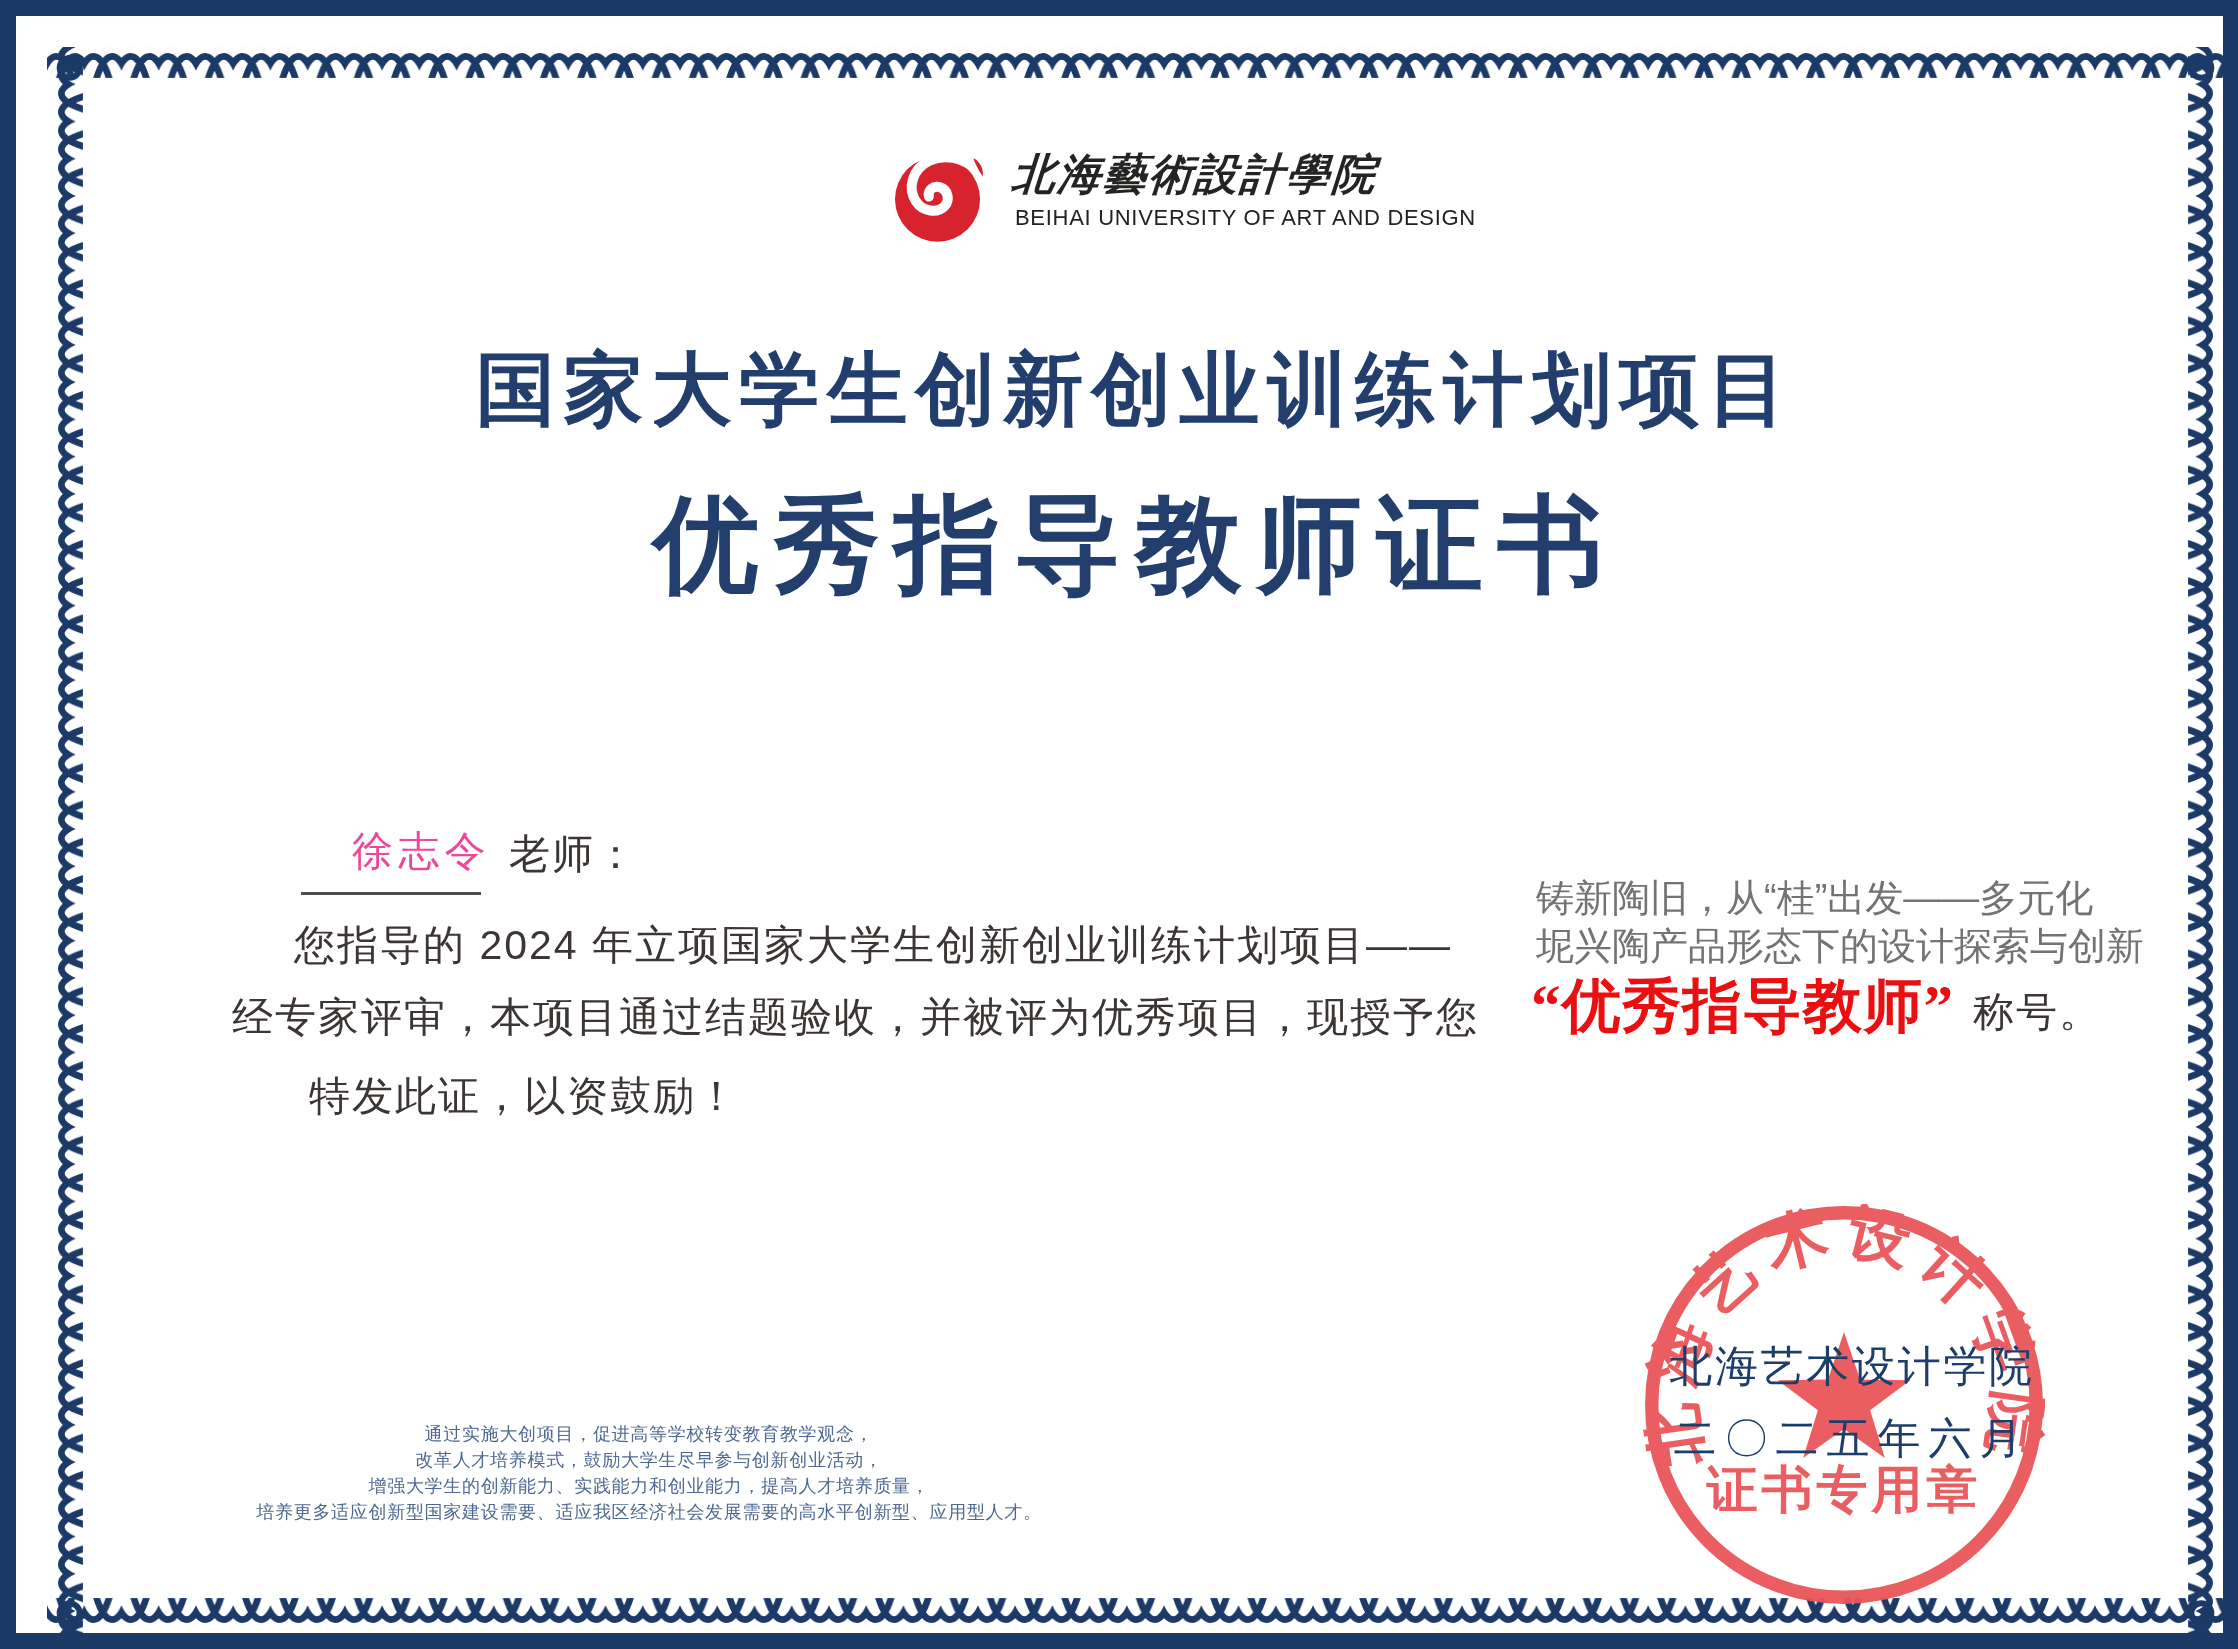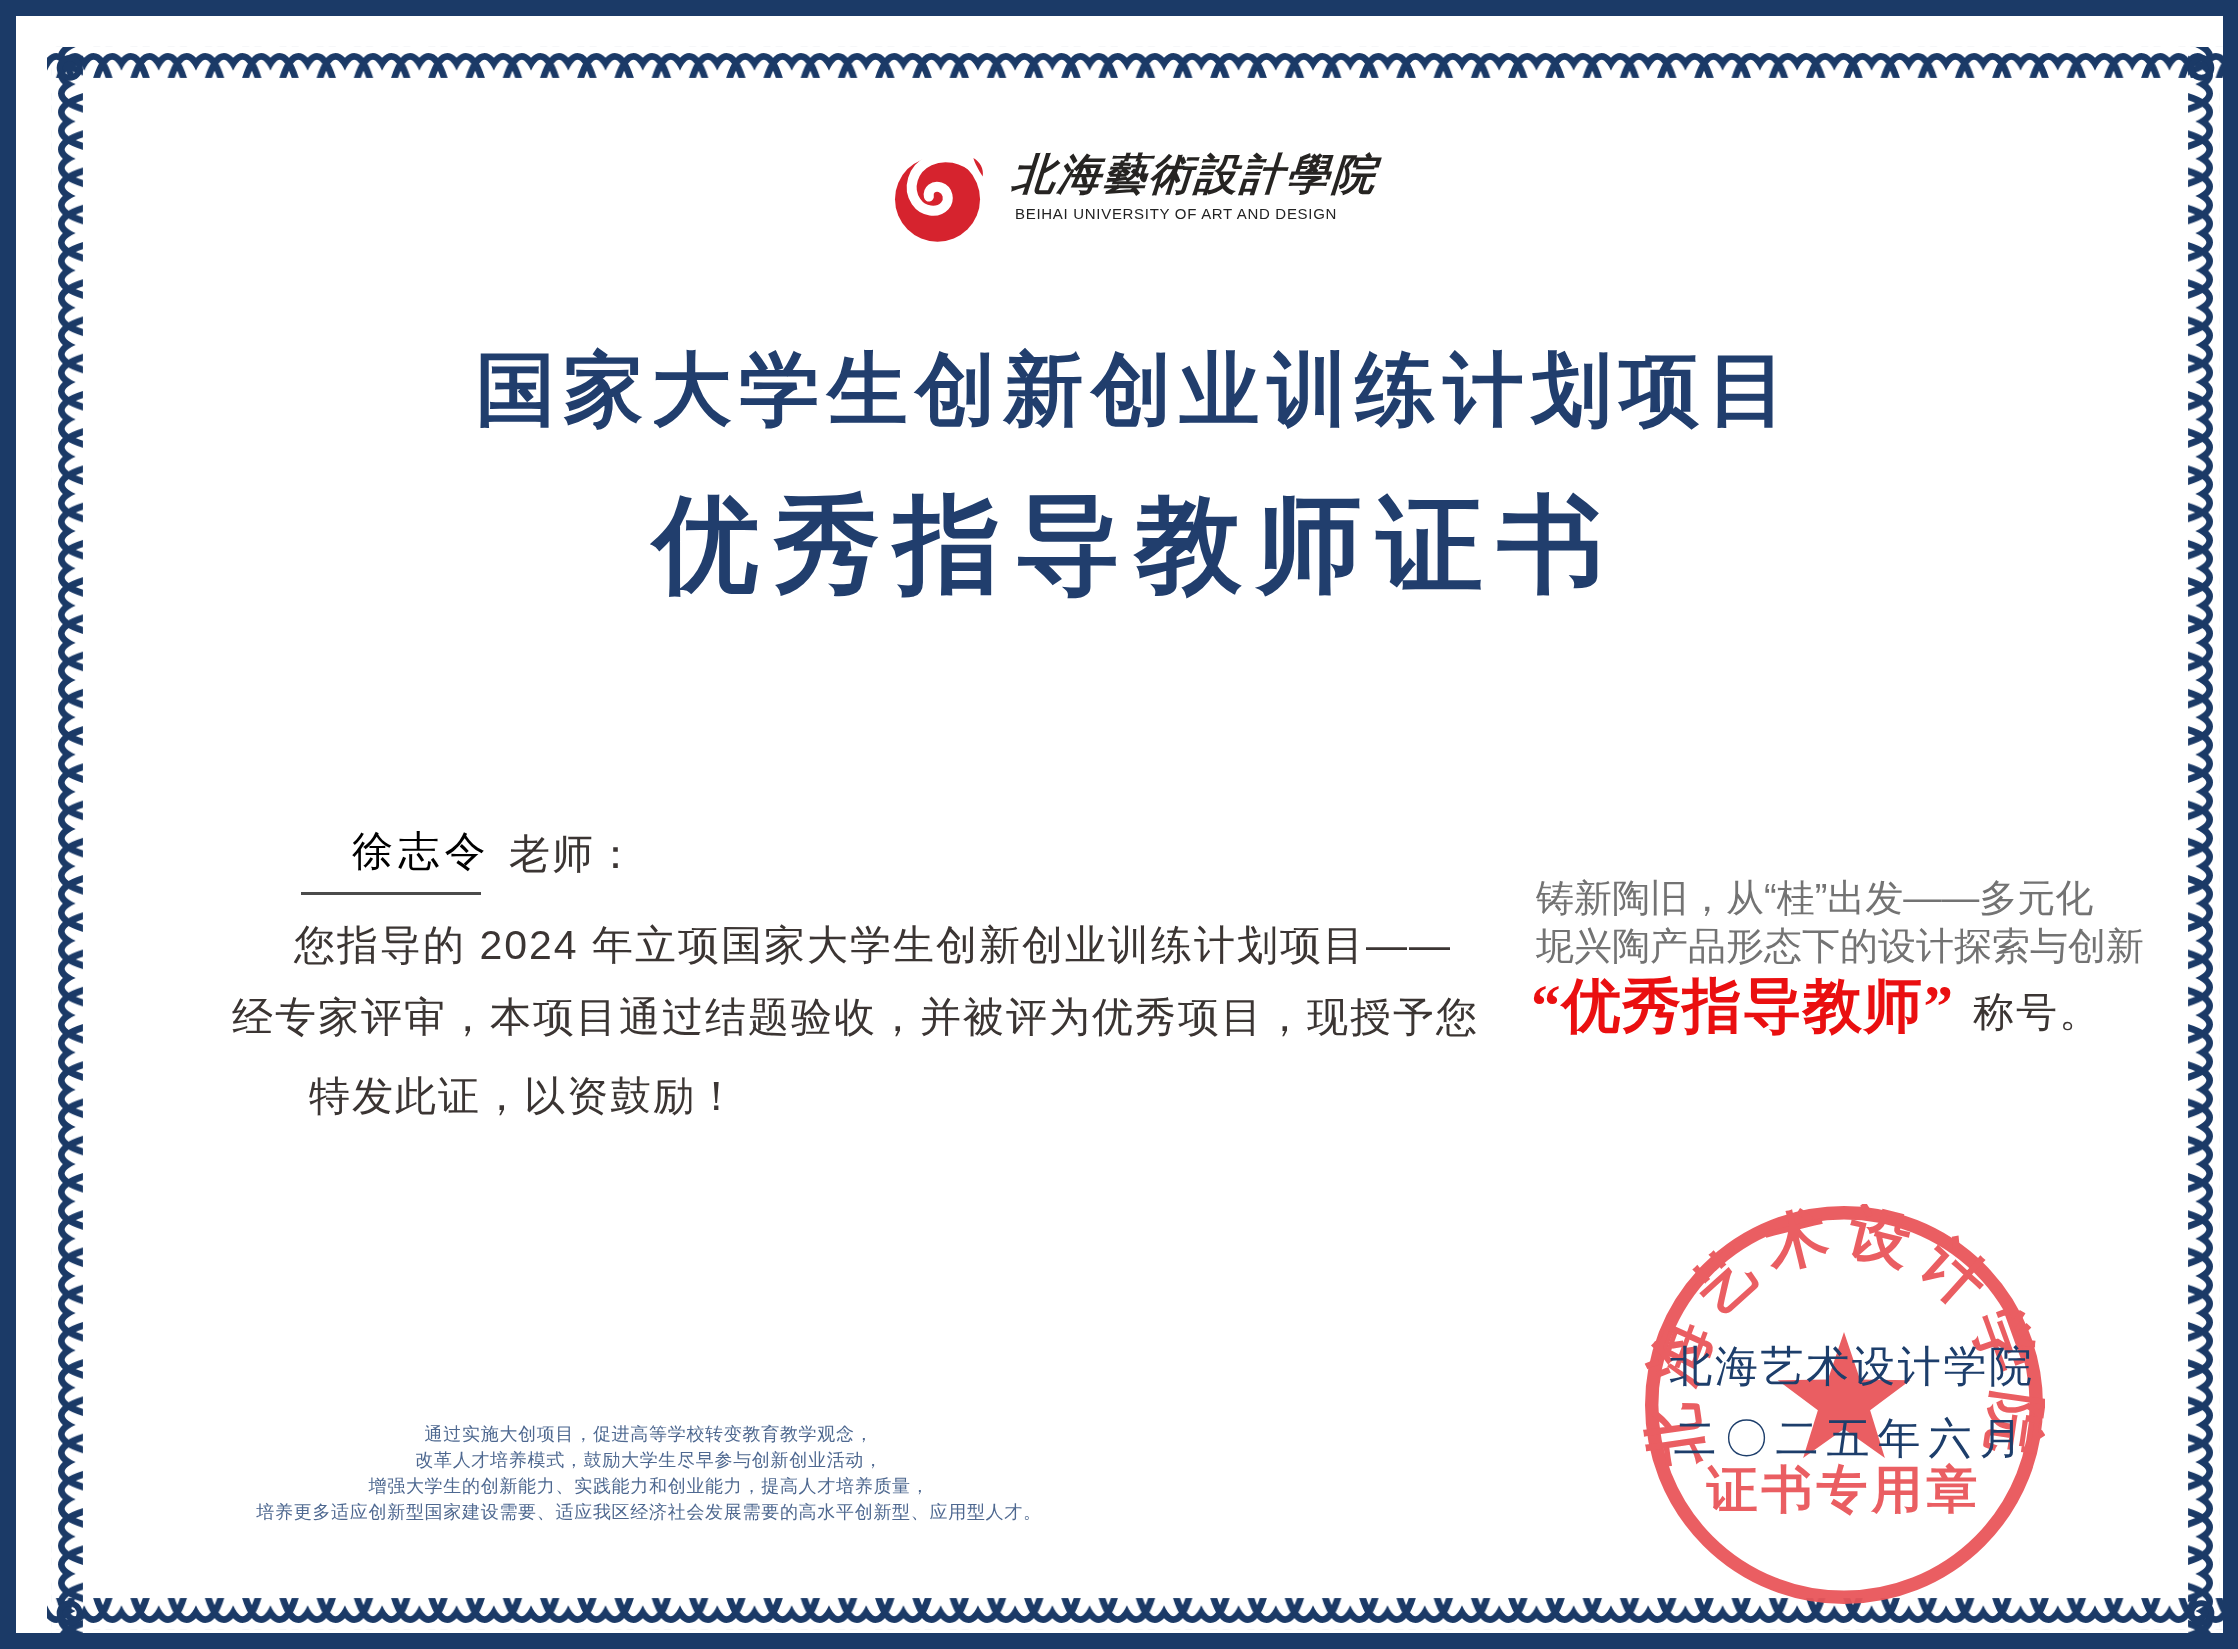--- a/index.html
+++ b/index.html
@@ -32,27 +32,27 @@
   
   .logo-cn{
     left:996px;top:130px;
     font-family:"Liberation Serif","DejaVu Serif",serif;
     font-weight:bold;font-style:italic;
     font-size:43px;letter-spacing:2.7px;color:#262422;white-space:nowrap;
     transform:skewX(-4deg);
   }
   .logo-en{
     left:999px;top:189px;
-    font-size:15px;letter-spacing:0.7px;color:#222;white-space:nowrap;
+    font-size:22px;letter-spacing:0.7px;color:#222;white-space:nowrap;
     font-family:"Liberation Sans",sans-serif;font-weight:500;
   }
 
   
   .t-body{color:#3b3533;font-size:41px;letter-spacing:2px;white-space:nowrap;}
-  .name{left:336px;top:808px;font-size:41px;letter-spacing:5.3px;color:#000000;white-space:nowrap;}
+  .name{left:336px;top:808px;font-size:41px;letter-spacing:5.3px;color:#ec4899;white-space:nowrap;}
   .name-underline{left:285px;top:876px;width:180px;height:2.7px;background:#4b4b4b;}
   .suffix{left:493px;top:811px;}
   .line1{left:278px;top:902px;}
   .line2{left:216px;top:974px;}
   .line3{left:293px;top:1053px;}
 
   .rline{left:1520px;color:#737373;font-size:38px;letter-spacing:0;white-space:nowrap;}
   .rline1{top:857px;}
   .rline2{top:905px;}
   .award-row{left:1515px;top:951px;display:flex;align-items:baseline;white-space:nowrap;}

